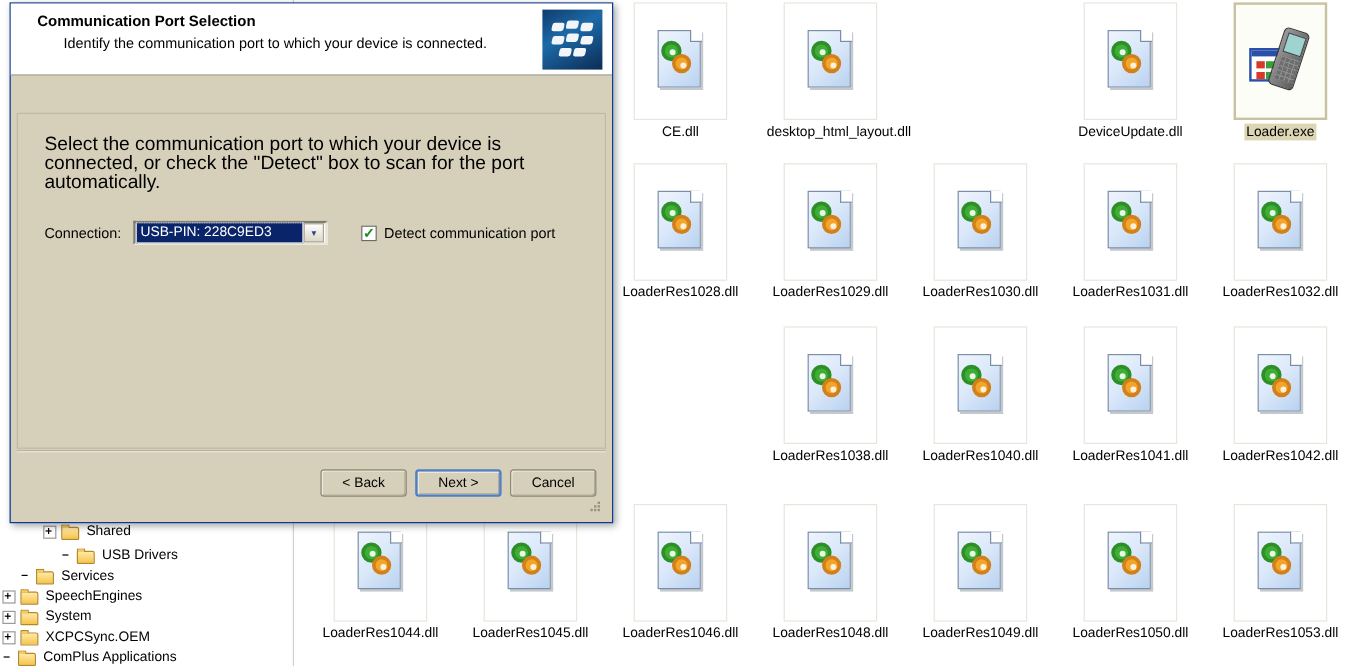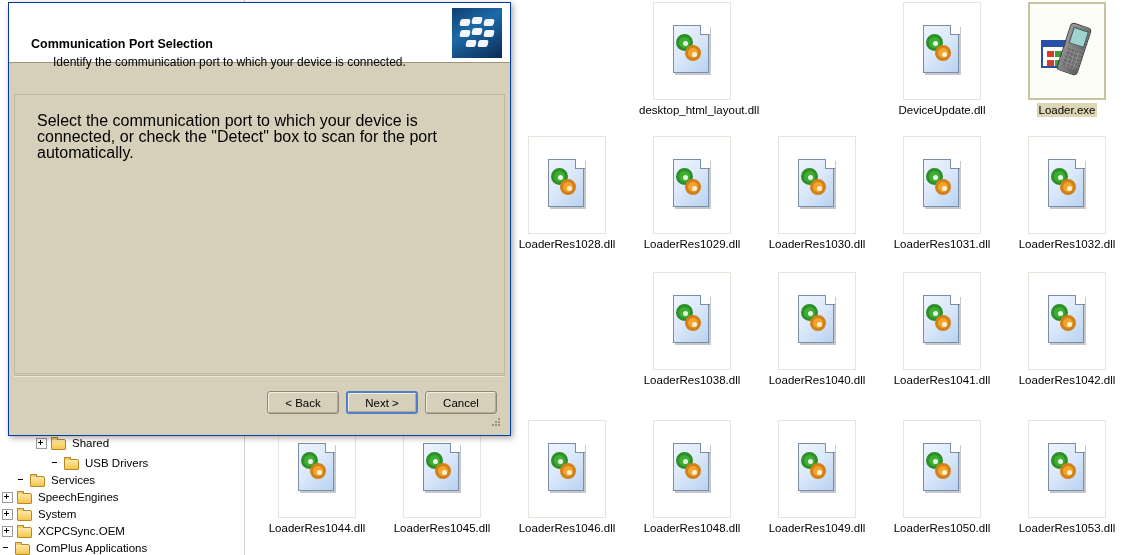--- a/index.html
+++ b/index.html
@@ -88,21 +88,21 @@
   .tb-icon .b{position:absolute;left:5px;top:0px;width:9px;height:13px;background:#5f87c4;border:1px solid #26395c;box-sizing:border-box;}
   .tb-icon .c{position:absolute;left:6px;top:2px;width:6px;height:2px;background:#dbe6f7;}
   #title-text{color:#fff;font-size:12.5px;font-weight:bold;letter-spacing:.1px;
               text-shadow:1px 1px 1px rgba(0,0,0,.45);flex:1 1 auto;white-space:nowrap;}
   #close-btn{width:21px;height:19px;border:1px solid #9c2b20;border-radius:3px;
      background:linear-gradient(#f28a7a,#e04a33 45%,#c22a16);display:flex;align-items:center;justify-content:center;
      color:#fff;font-size:13px;font-weight:bold;line-height:1;cursor:pointer;box-sizing:border-box;}
 
   #header-band{height:60px;background:#ffffff;border-bottom:1px solid #9b9580;
                display:flex;align-items:flex-start;box-sizing:border-box;position:relative;}
-  #header-texts{padding:24px 0 0 22px;flex:1 1 auto;margin-top:10px;}
+  #header-texts{padding:8px 0 0 22px;flex:1 1 auto;}
   #header-title{font-size:12.5px;font-weight:bold;color:#000;}
   #header-sub{font-size:12px;color:#000;margin-top:4px;padding-left:22px;}
   #bb-logo{position:absolute;right:8px;top:5px;width:50px;height:50px;
      background:linear-gradient(150deg,#0e3d6e 0%,#1d6aa8 40%,#0b2c54 100%);overflow:hidden;}
   #bb-logo span{position:absolute;background:#f2f6fb;width:10px;height:7px;border-radius:2px;transform:skewX(-12deg);}
 
   #body-area{position:absolute;left:5px;top:91px;right:5px;height:280px;background:#d6d0ba;
              border:1px solid #c0baa4;box-sizing:border-box;}
   #instr{padding:18px 20px 0 22px;font-size:16px;color:#000;line-height:16px;}
   #conn-row{display:flex;align-items:center;margin:23px 0 0 22px;}
@@ -169,20 +169,28 @@
         <span>XCPCSync.OEM</span>
       </div>
       <div class="tree-row" style="top: 538px; left: 2px;">
         <span class="expander none"></span>
         <span class="folder"></span>
         <span>ComPlus Applications</span>
       </div>
     </div>
 
   <div id="files-pane">
+      <div class="file-item" style="left: 266px; top: 2px;"><div class="file-thumb">
+          <div class="ico">
+            <div class="page"></div>
+            <div class="fold"></div>
+            <div class="gear g1"></div>
+            <div class="gear g2"></div>
+          </div>
+        </div><span class="file-label">CE.dll</span></div>
       <div class="file-item" style="left: 391px; top: 2px;"><div class="file-thumb">
           <div class="ico">
             <div class="page"></div>
             <div class="fold"></div>
             <div class="gear g1"></div>
             <div class="gear g2"></div>
           </div>
         </div><span class="file-label">desktop_html_layout.dll</span></div>
       <div class="file-item" style="left: 641px; top: 2px;"><div class="file-thumb">
           <div class="ico">
@@ -357,20 +365,35 @@
         <span style="left:20px;top:20px;"></span>
         <span style="left:32px;top:22px;"></span>
       <span style="left:14px;top:32px;"></span>
         <span style="left:26px;top:32px;"></span>
     </div>
   </div>
 
   <div id="body-area">
     <div id="instr">Select the communication port to which your device is connected, or check the "Detect" box to scan for the port automatically.</div>
 
+    <div id="conn-row">
+      <div id="conn-label">Connection:</div>
+
+      <div id="combo">
+        <div id="combo-value">USB-PIN: 228C9ED3</div>
+        <div id="combo-arrow">▾</div>
+      </div>
+
+      <div id="detect-wrap">
+        <div id="detect-box">
+          <b>✓</b>
+        </div>
+        <div id="detect-label">Detect communication port</div>
+      </div>
+    </div>
   </div>
 
   <div id="footer">
     <div id="footer-sep"></div>
     <div id="footer-sep2"></div>
     <div id="btns">
       <div class="btn">&lt; Back</div>
       <div class="btn default">Next &gt;</div>
       <div class="btn">Cancel</div>
     </div>

